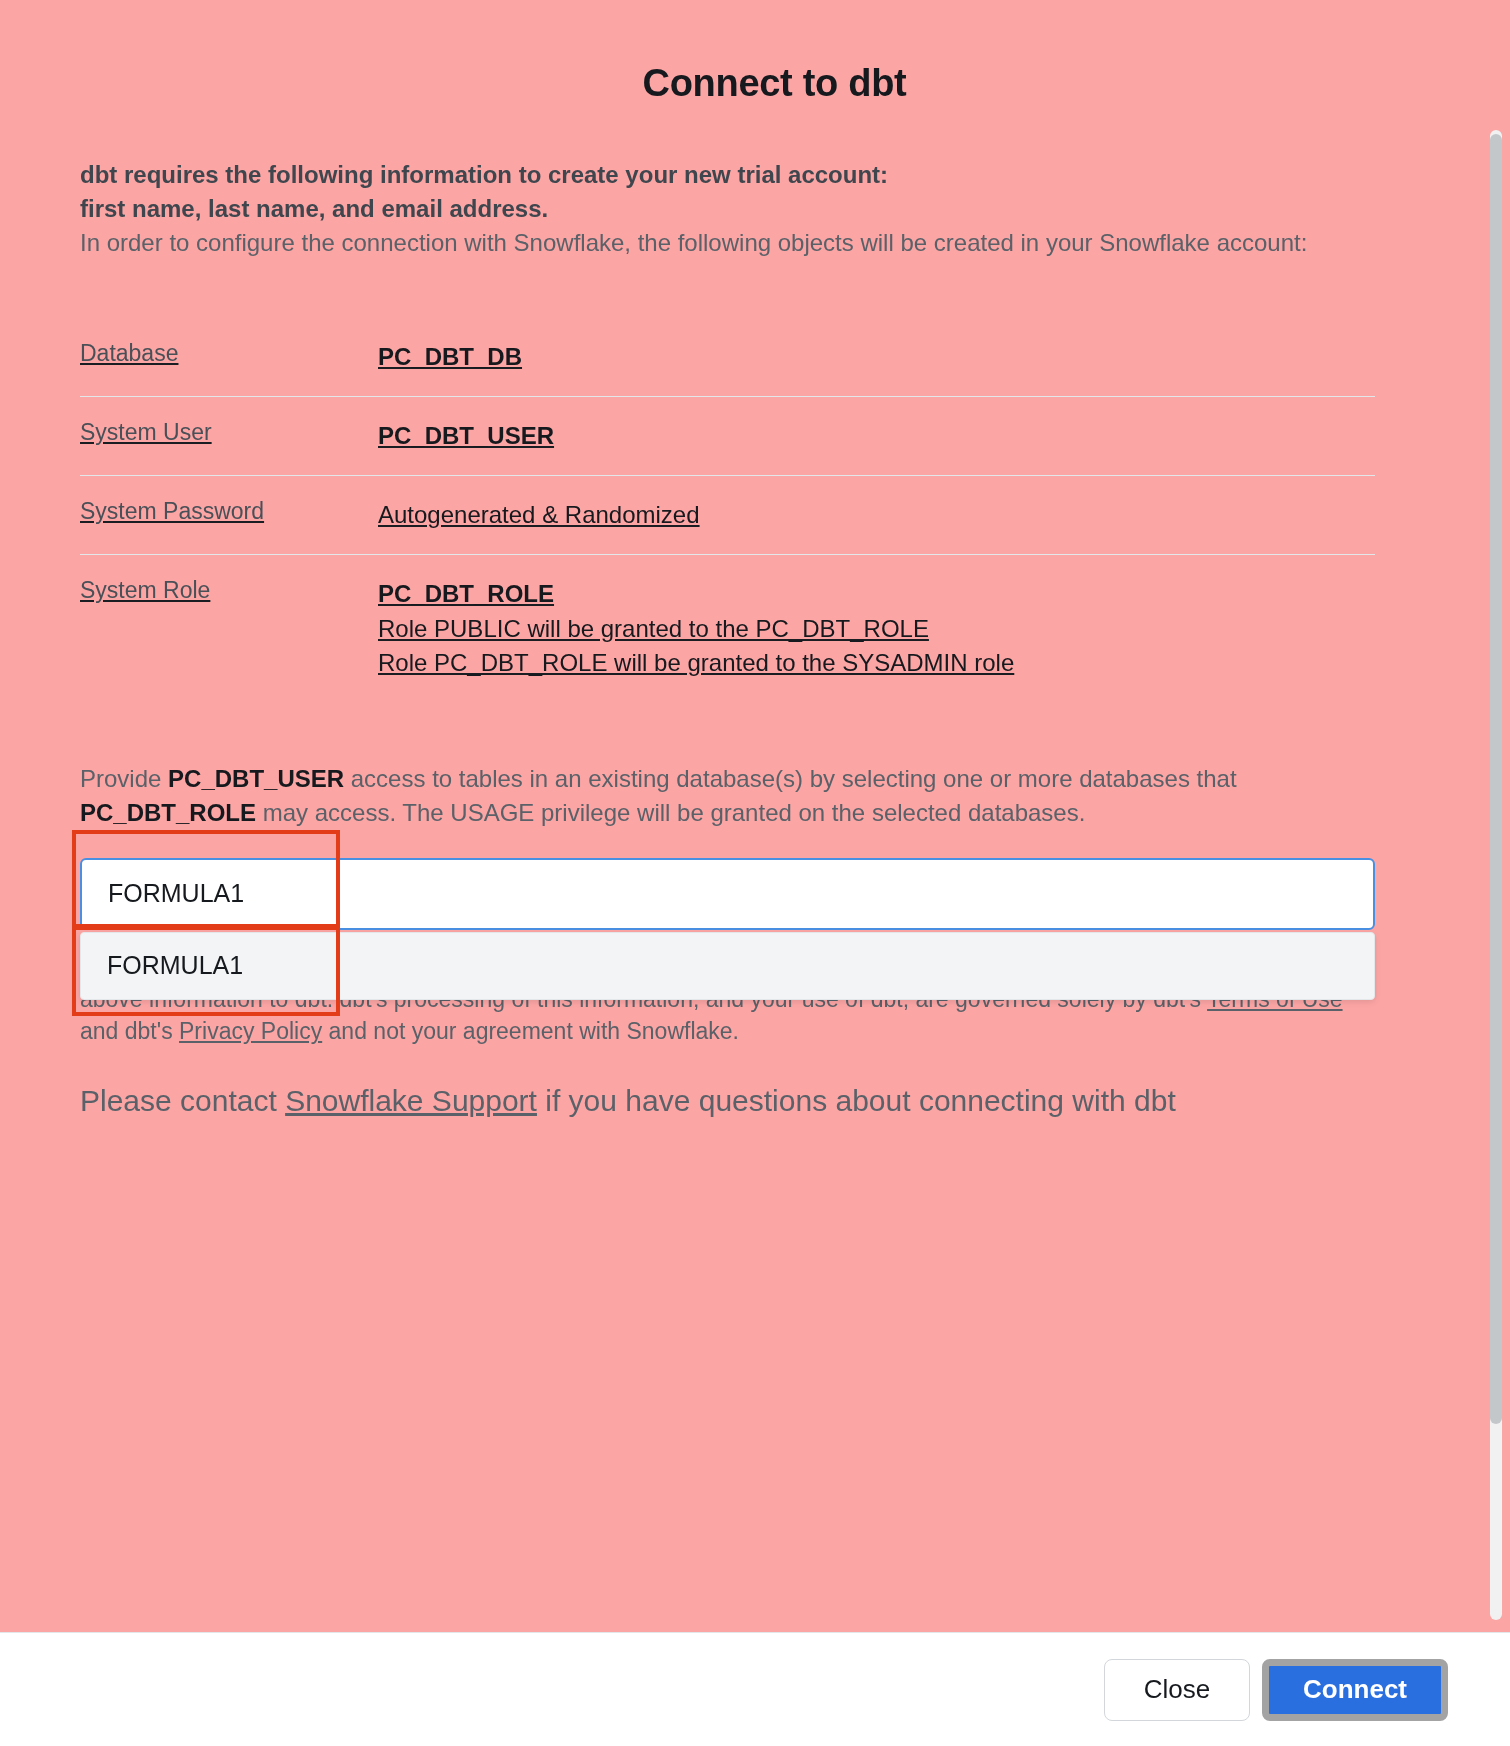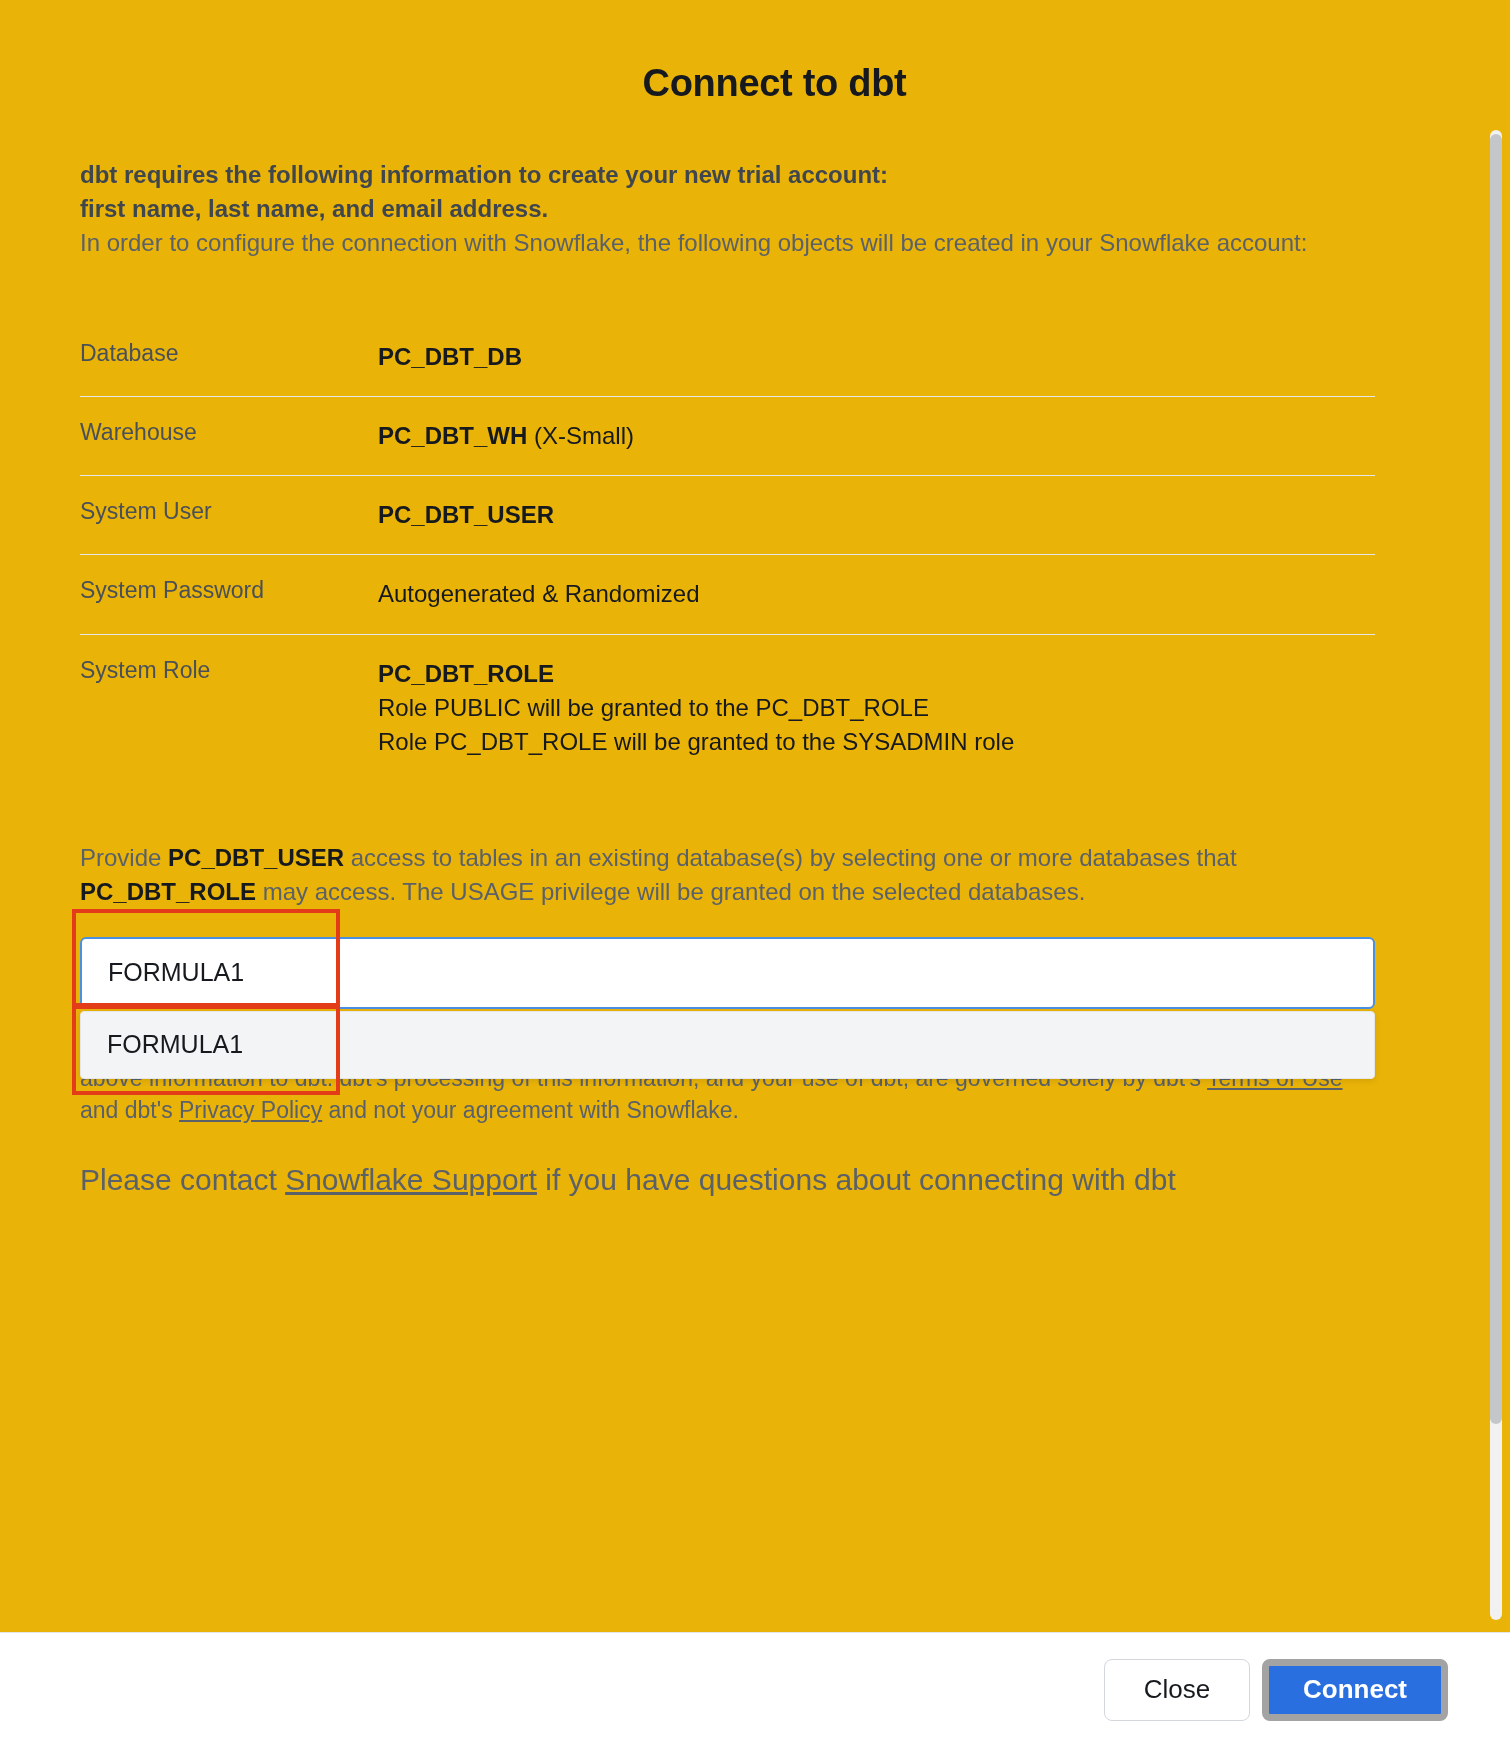--- a/index.html
+++ b/index.html
@@ -10,21 +10,21 @@
     height: 1746px;
     font-family: "Liberation Sans", sans-serif;
     color: #1a1d21;
     overflow: hidden;
   }
 
   .dialog {
     position: relative;
     width: 1510px;
     height: 1746px;
-    background: #eab308;
+    background: #fca5a5;
     box-sizing: border-box;
     padding-left: 39px;
   }
 
   .dialog-title {
     text-align: center;
     font-size: 38px;
     font-weight: bold;
     color: #16191d;
     padding-top: 62px;
@@ -63,20 +63,21 @@
   }
 
   .spec-table {
     margin-top: 58px;
     width: 1295px;
     border-collapse: collapse;
   }
 
   .spec-table tr {
     border-bottom: 1px solid #e4e7ea;
+    text-decoration: underline;
   }
   .spec-table tr.last { border-bottom: none; }
 
   .spec-table td {
     padding: 22px 0 22px 0;
     vertical-align: top;
     font-size: 23px;
     color: #3f464d;
   }
 
@@ -308,26 +309,20 @@
       </div>
 
       <div class="para">In order to configure the connection with Snowflake, the following objects will be created in your Snowflake account:</div>
 
       <table class="spec-table">
         <tbody>
             <tr>
           <td class="key">Database</td>
           <td class="val">
             <b>PC_DBT_DB</b><span class="reg"></span>
-          </td>
-        </tr>
-        <tr>
-          <td class="key">Warehouse</td>
-          <td class="val">
-            <b>PC_DBT_WH</b><span class="reg"> (X-Small)</span>
           </td>
         </tr>
         <tr>
           <td class="key">System User</td>
           <td class="val">
             <b>PC_DBT_USER</b><span class="reg"></span>
           </td>
         </tr>
         <tr>
           <td class="key">System Password</td>

